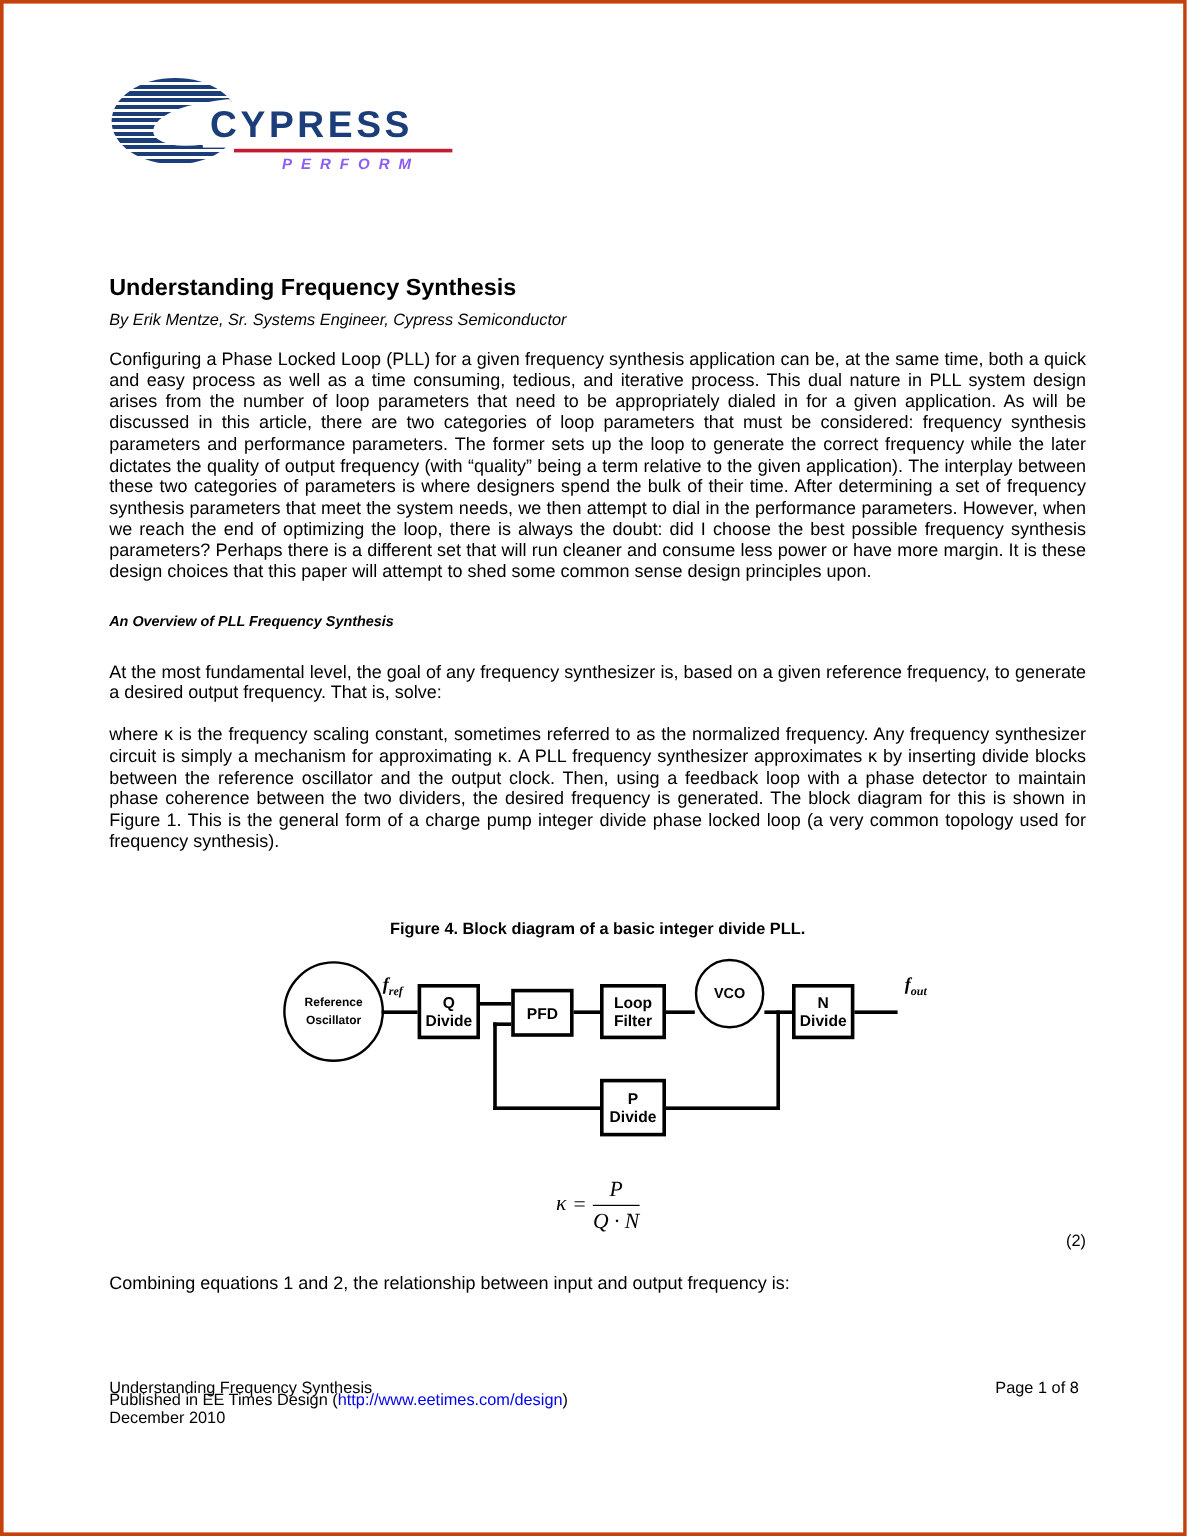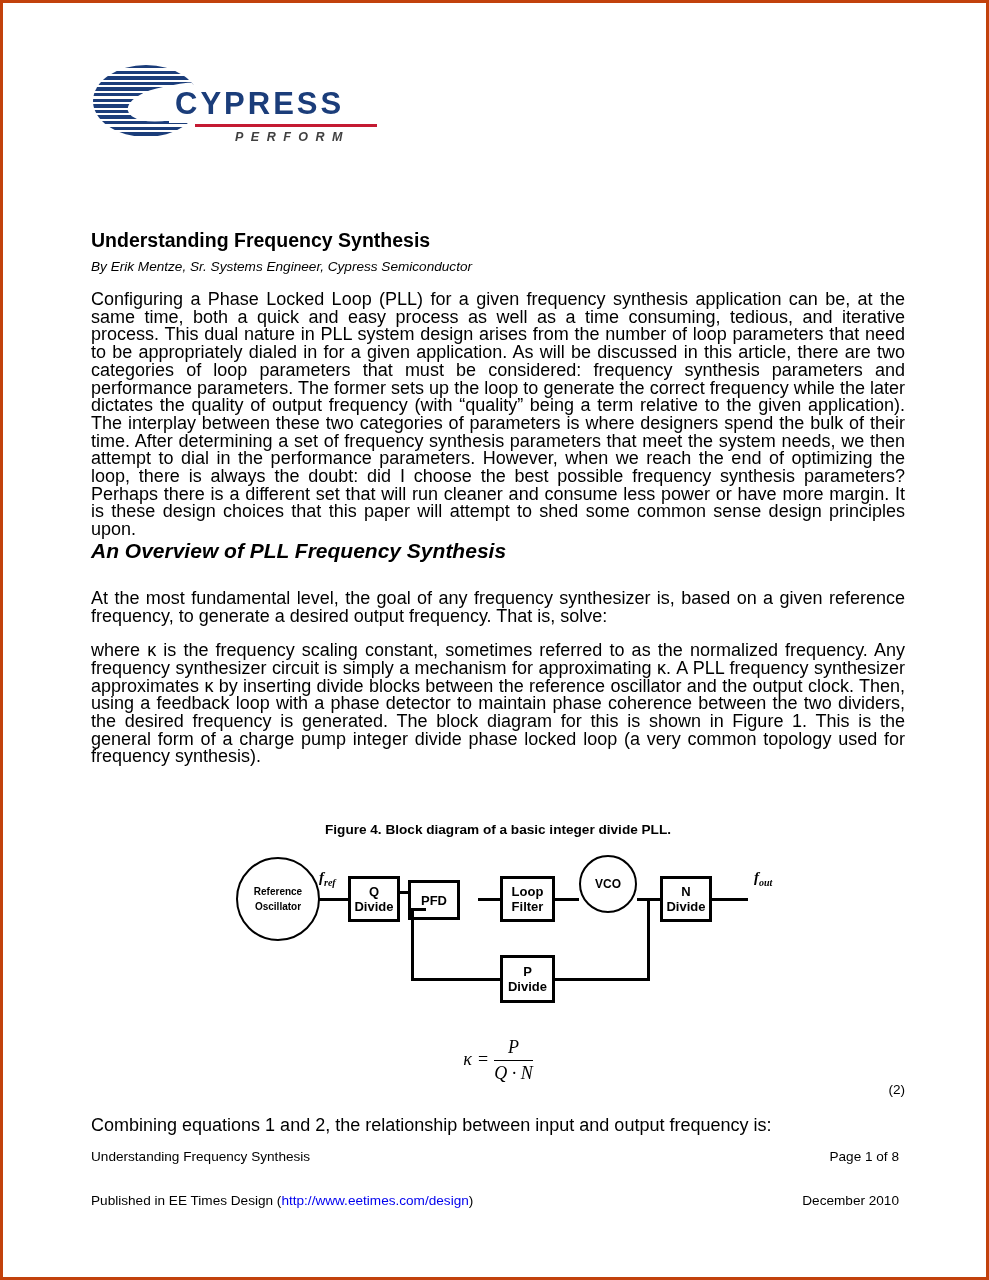--- a/index.html
+++ b/index.html
@@ -43,33 +43,33 @@
     background:#ffffff;
     color:#1b3d7a;
     font-size:31px;
     font-weight:600;
     letter-spacing:3px;
     padding:0 2px 2px 6px;
     line-height:34px;
   }
   .logo-rule { height:2.5px; background:#c41a32; width:182px; margin:1px 0 3px 26px; }
   .logo-tagline {
-    color:#404040;
+    color:#8b5cf6;
     font-style:italic;
     font-weight:bold;
     font-size:12.5px;
     letter-spacing:7.5px;
     margin-left:66px;
   }
 
   
   .doc-title { margin-top:64px; font-size:19.5px; font-weight:bold; }
   .byline { margin-top:7px; font-size:13.6px; font-style:italic; }
-  .para { margin-top:17px; font-size:18px; line-height:17.7px; text-align:justify; }
-  .section-heading { font-size:21px; font-weight:bold; font-style:italic; }
+  .para { margin-top:17px; font-size:15px; line-height:17.7px; text-align:justify; }
+  .section-heading { margin-top:25px; font-size:12px; font-weight:bold; font-style:italic; }
   .para.tight { margin-top:27px; }
 
   
   .equation {
     position:relative;
     margin-top:18px;
     text-align:center;
     font-family:"Liberation Serif", serif;
     font-size:18px;
     min-height:36px;
@@ -112,21 +112,21 @@
   }
   .dlabel sub { font-size:10px; }
 
   
   .footer-row {
     position:absolute; left:88px; right:87px;
     display:flex; justify-content:space-between;
     font-size:13.6px;
   }
   .footer-row.first { top:1146px; }
-  .footer-row.second { top:1190px; }
+  .footer-row.second { top:1156px;flex-direction:column; }
   .link { color:#0000ee; text-decoration:none; }
 </style>
 </head>
 <body>
 
 <div class="page">
   <div class="content">
 
     <div class="logo-block">
       <div class="globe">
@@ -158,21 +158,21 @@
 Oscillator</div>
 
       <div class="hline" style="left:227px; top:51px; width:31px;"></div>
       <div class="dlabel" style="left:228px; top:22px;"><i>f</i><sub>ref</sub></div>
 
       <div class="dblock" style="left:257px; top:29px; width:52px; height:46px;">Q
 Divide</div>
 
       <div class="hline" style="left:309px; top:44px; width:26px;"></div>
 
-      <div class="dblock" style="left:317px; top:33px; width:52px; height:40px;">PFD</div>
+      <div class="dblock" style="left:335px; top:33px; width:52px; height:40px;">PFD</div>
 
       <div class="hline" style="left:387px; top:51px; width:22px;"></div>
 
       <div class="dblock" style="left:409px; top:29px; width:55px; height:46px;">Loop
 Filter</div>
 
       <div class="hline" style="left:464px; top:51px; width:24px;"></div>
 
       <div class="dblock dcircle" style="left:488px; top:8px; width:58px; height:58px; font-size:12px;">VCO</div>
 

